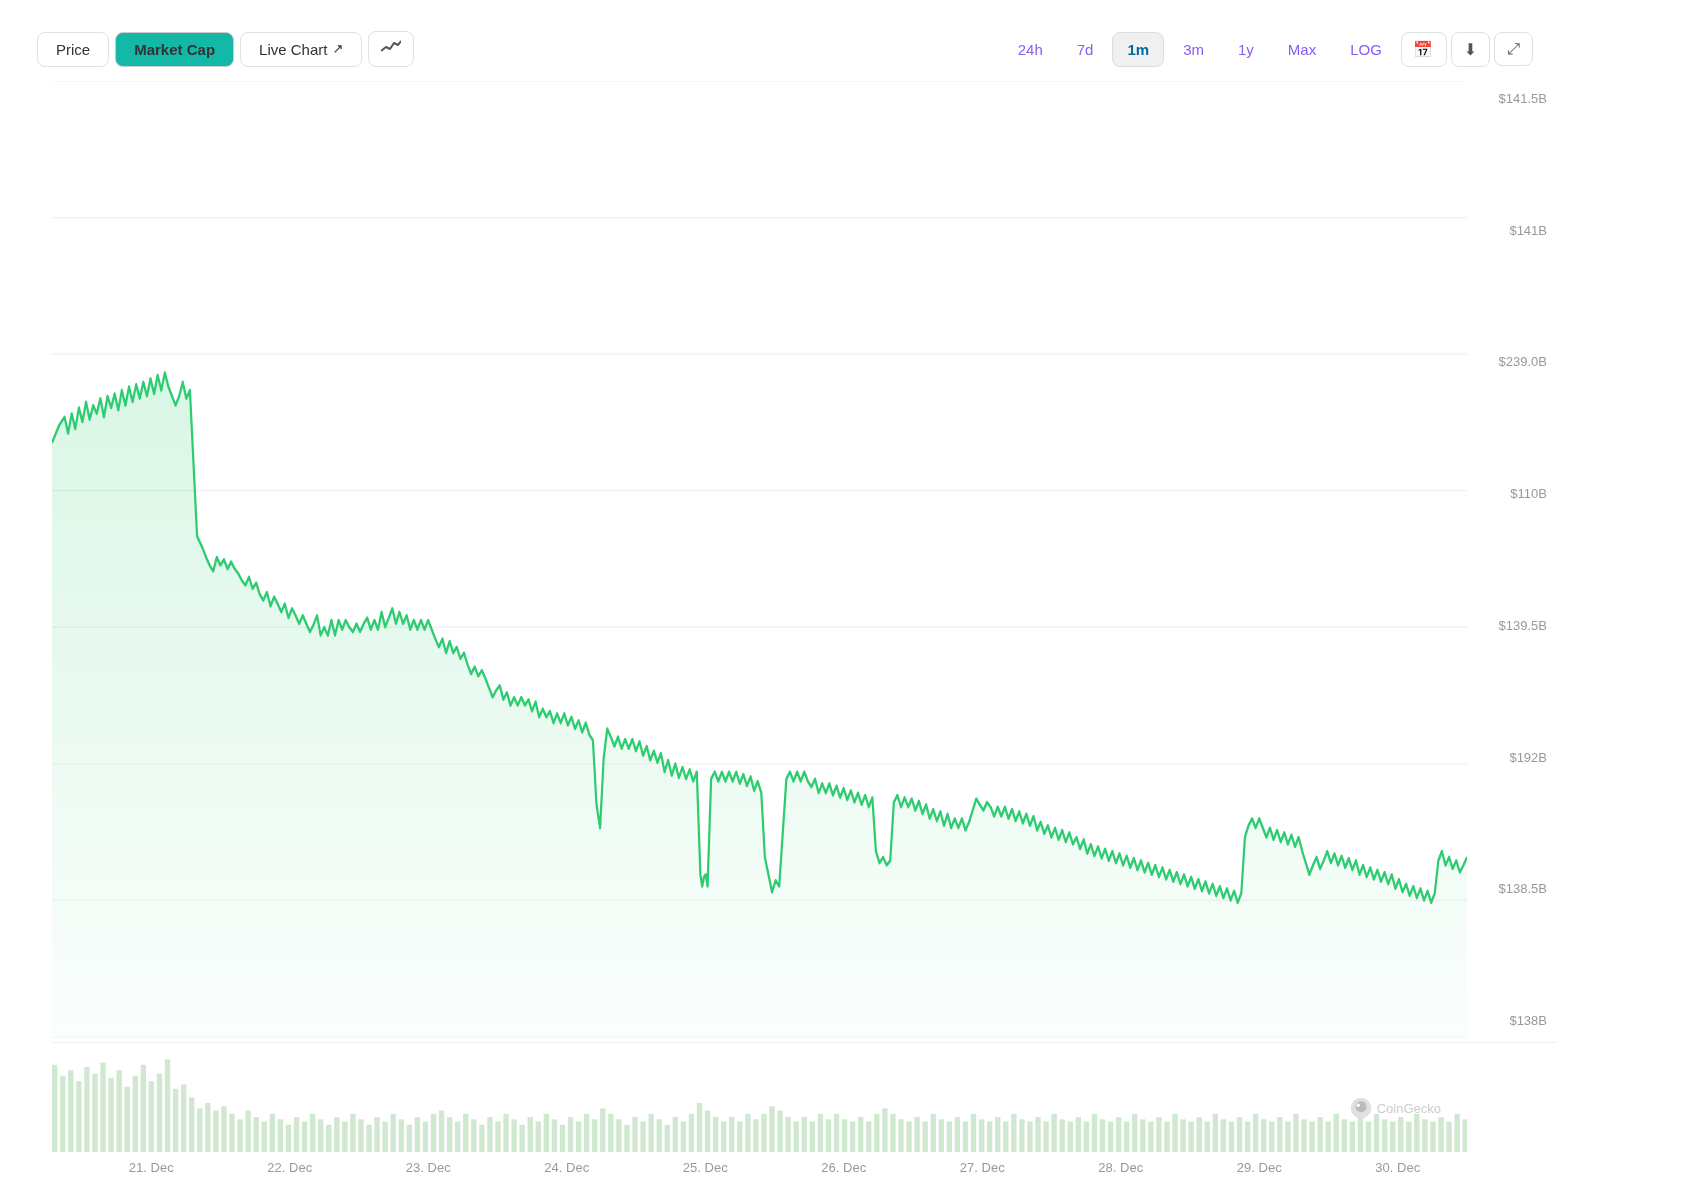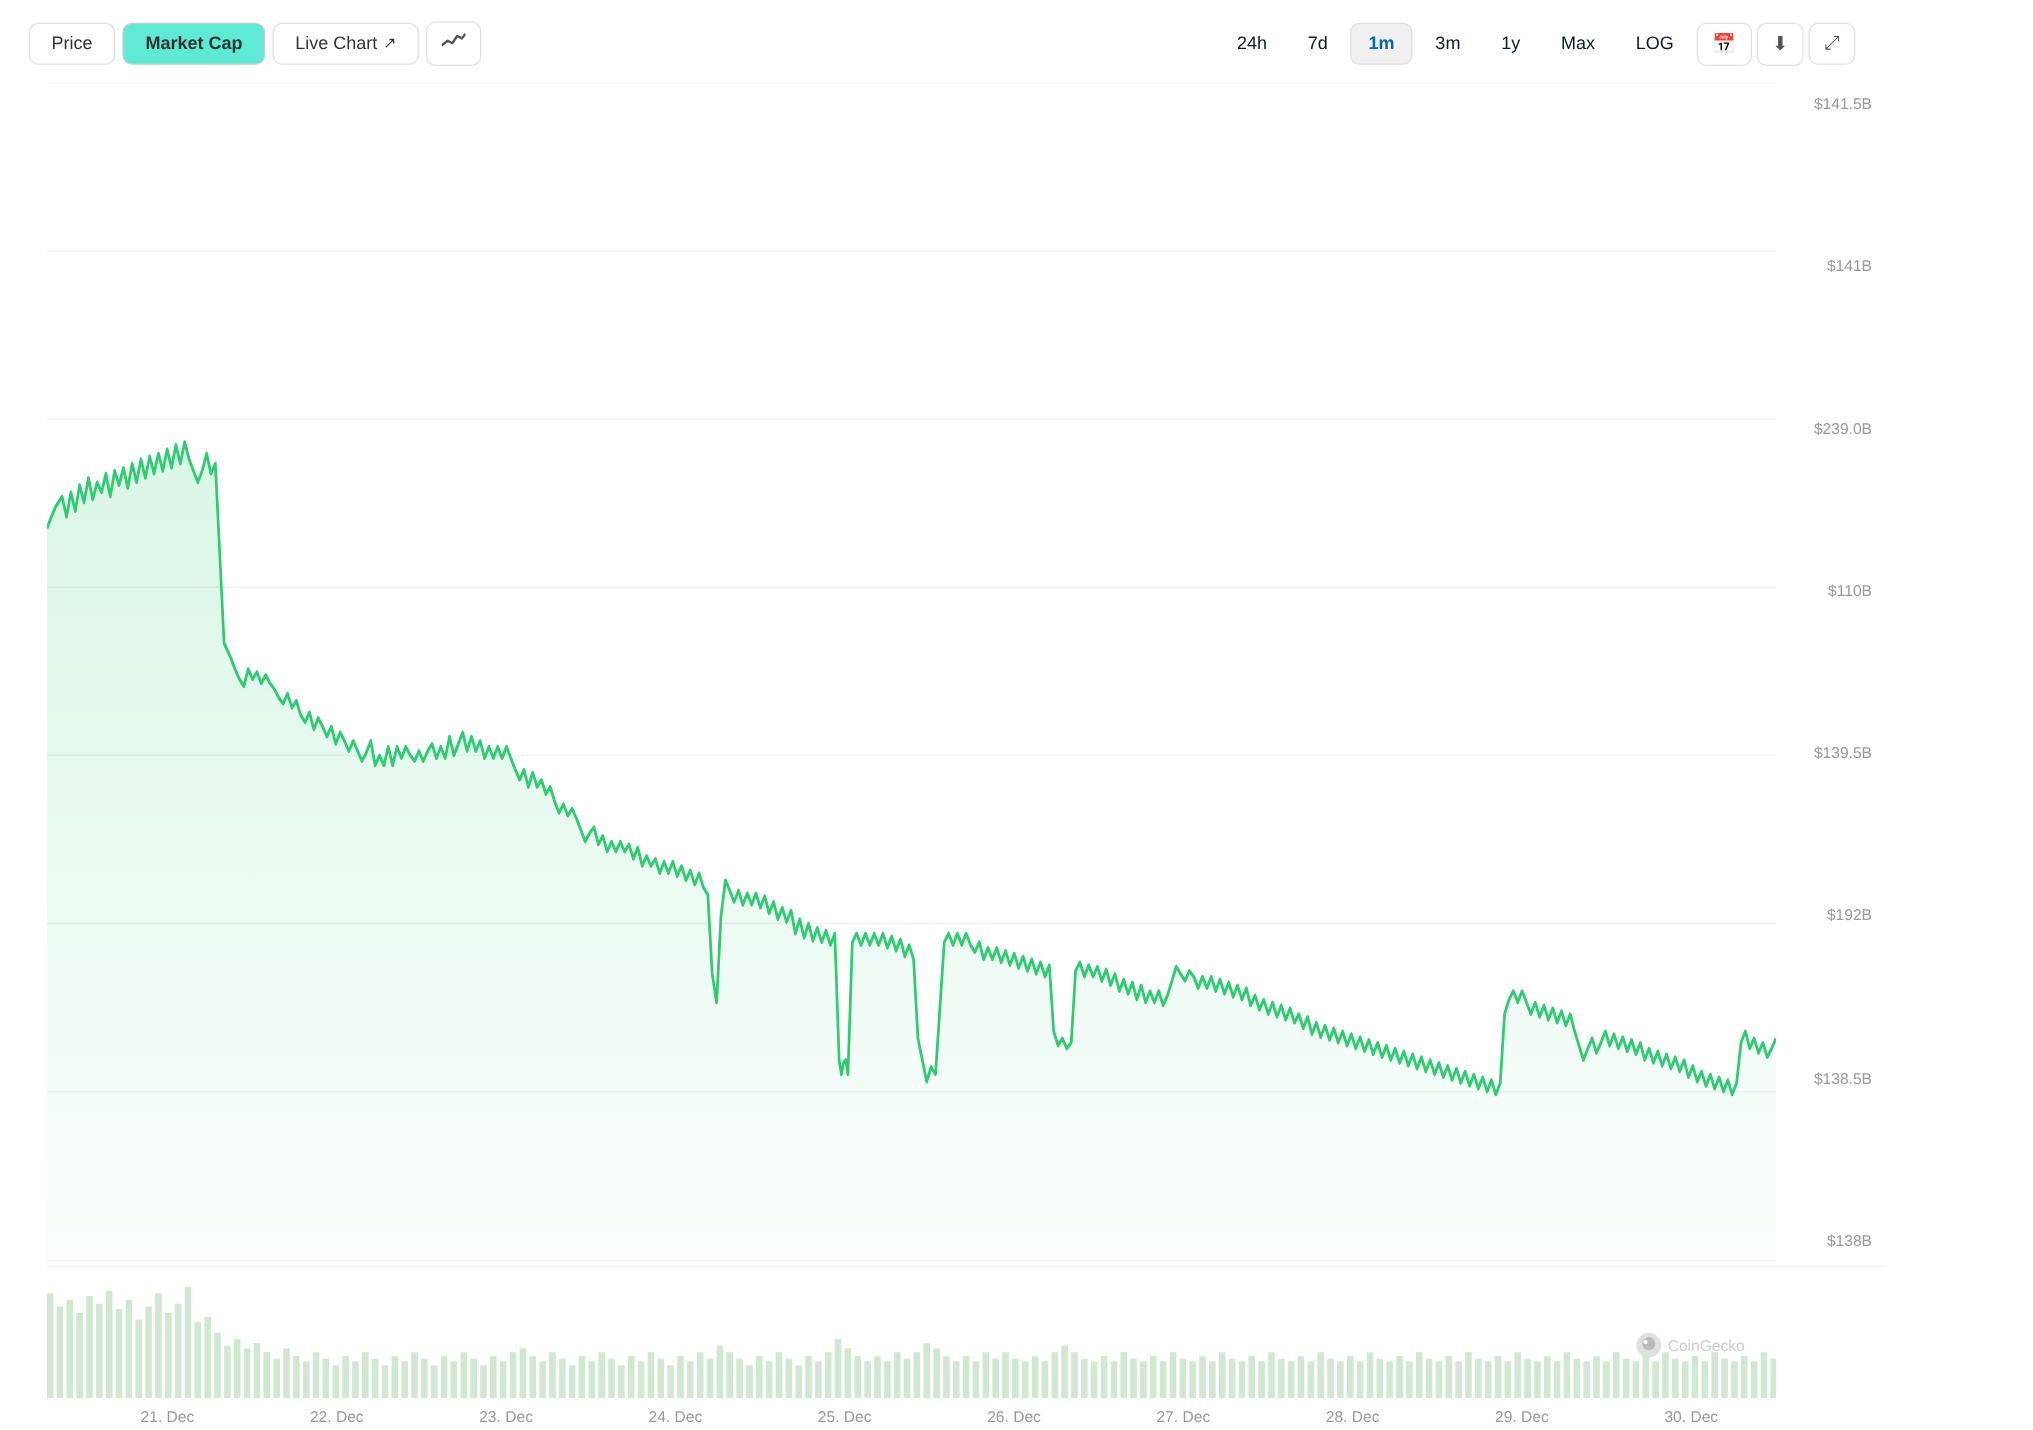--- a/index.html
+++ b/index.html
@@ -10,21 +10,21 @@
       width: 1694px;
       height: 1192px;
       overflow: hidden;
     }
     .chart-container {
       width: 1570px;
       height: 1192px;
       background: #fff;
       display: flex;
       flex-direction: column;
-      padding: 0;
+      padding: 13px;
     }
     .toolbar {
       display: flex;
       align-items: center;
       padding: 18px 24px 14px 24px;
       gap: 8px;
       border-bottom: none;
     }
     .toolbar-left {
       display: flex;
@@ -44,21 +44,21 @@
       border-radius: 8px;
       border: 1px solid #e0e0e0;
       background: #fff;
       font-size: 15px;
       cursor: pointer;
       color: #333;
       font-weight: 400;
       white-space: nowrap;
     }
     .btn.active {
-      background: #5eead4;
+      background: #14b8a6;
       font-weight: 700;
       border-color: #ccc;
     }
     .btn-icon {
       padding: 7px 12px;
       border-radius: 8px;
       border: 1px solid #e0e0e0;
       background: #fff;
       font-size: 16px;
       cursor: pointer;
@@ -69,21 +69,21 @@
       align-items: flex-start;
       gap: 5px;
     }
     .range-btn {
       padding: 8px 14px;
       border-radius: 8px;
       border: 1px solid transparent;
       background: transparent;
       font-size: 15px;
       cursor: pointer;
-      color: #0f172a;
+      color: #8b5cf6;
     }
     .range-btn.active {
       background: #f0f0f0;
       font-weight: 700;
       border-color: #ddd;
       color: #0369a1;
     }
     .chart-svg-container {
       flex: 1;
       position: relative;

